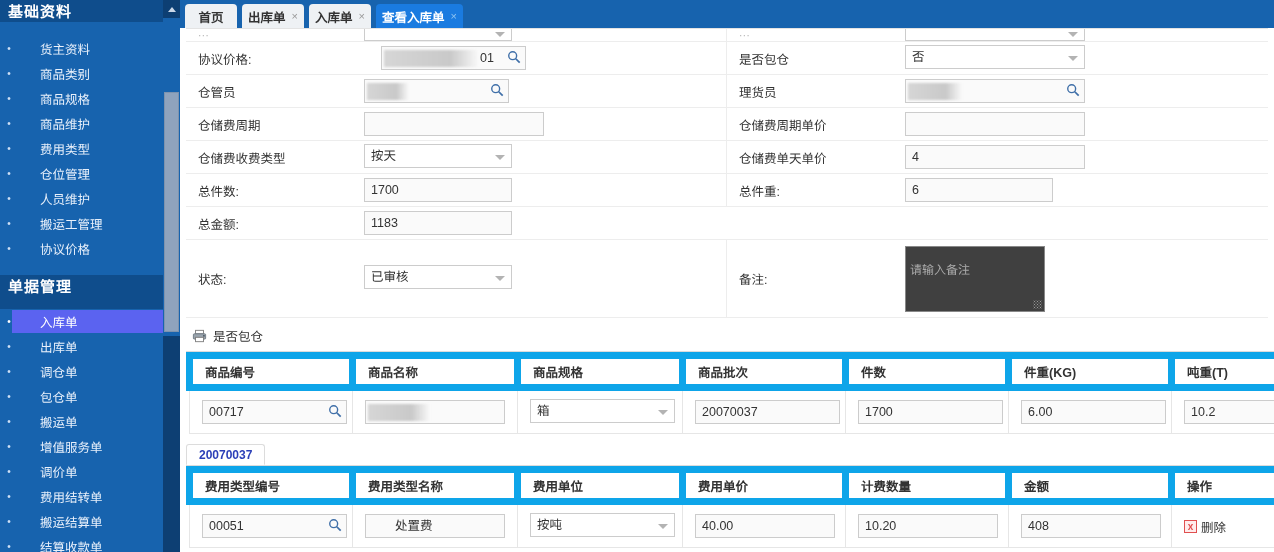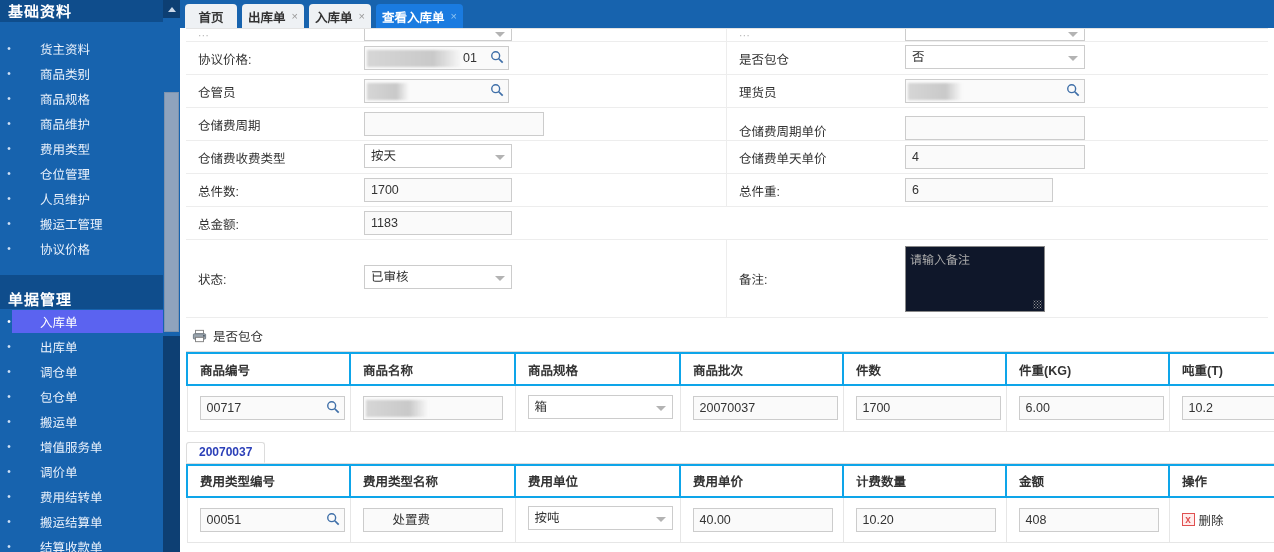--- a/index.html
+++ b/index.html
@@ -22,21 +22,21 @@
     position: relative;
     flex: 0 0 180px;
     overflow: hidden;
   }
   .sb-section-head {
     height: 34px;
     background: #0f4d8c;
     color: #ffffff;
     font-size: 15px;
     font-weight: bold;
-    display: flex; align-items: flex-end;
+    display: flex; align-items: flex-start;
     padding-left: 8px;
     letter-spacing: 1px;
   }
   .sb-section-head.first { height: 22px; align-items: flex-end; padding-bottom: 1px; }
   .sb-gap { height: 14px; background: #1763ae; }
   .sb-item {
     height: 25px;
     display: flex; align-items: center;
     color: #e8f0fb;
     font-size: 12.5px;
@@ -148,39 +148,39 @@
     border-left: 5px solid transparent; border-right: 5px solid transparent;
     border-top: 5px solid #b3b3b3;
   }
   .sel.w180 { width: 180px; }
   .redact {
     position: absolute; left: 2px; top: 3px; height: 17px;
     background: linear-gradient(90deg,#d6d6d6,#c9c9c9 70%,rgba(201,201,201,0));
     filter: blur(1.2px);
   }
   .ta {
-    width: 140px; height: 66px; border: 1px solid #888; background: #0f172a;
-    font-size: 12px; color: #aaa; padding: 3px 4px; position: relative;
+    width: 140px; height: 66px; border: 1px solid #888; background: #404040;
+    font-size: 12px; color: #aaa; padding: 13px 4px; position: relative;
     overflow: hidden;
   }
   .ta .grip {
     position: absolute; right: 2px; bottom: 2px; width: 9px; height: 9px;
     background-image:
       radial-gradient(#999 40%, transparent 41%),
       radial-gradient(#999 40%, transparent 41%);
     background-size: 3px 3px; background-position: 0 0, 1.5px 1.5px;
   }
 
   .printrow { padding: 8px 0 6px 12px; display: flex; align-items: center; gap: 6px; }
   .printrow .plbl { font-size: 12.5px; color: #333; }
 
   
   .tbl { width: 100%; border-collapse: collapse; table-layout: fixed; }
   .tbl th {
-    height: 32px; background: #fff; border: 2px solid #0ea5e9;
+    height: 32px; background: #fff; border: 7px solid #0ea5e9;
     font-size: 12.5px; font-weight: bold; color: #333;
     text-align: left; padding: 0 0 0 12px;
   }
   .tbl td {
     height: 46px; background: #fff; border: 1px solid #e6e6e6;
     padding: 0 0 0 12px; vertical-align: middle;
   }
   .tblwrap { margin: 0 0 0 6px; border-top: 1px solid #dcdcdc; }
 
   .subtabs { display: flex; align-items: flex-end; height: 22px; margin: 10px 0 0 6px; border-bottom: 1px solid #dcdcdc; }
@@ -349,21 +349,21 @@
                 <span class="sel w180" style="height:13px;line-height:11px;color:#bbb;">
                   <span class="car" style="top:3px;"></span>
                 </span>
               </div>
             </div>
           </div>
         </div>
 
         <div class="frow">
           <div class="half">
-            <div class="fcell" style="width:100%;">
+            <div class="fcell" style="width:100%;gap:17px;">
               <div class="flabel">协议价格:</div>
               <div class="fctrl">
                 <span class="searchwrap">
                   <span class="inp search">
                     <span class="redact" style="width:95px;"></span>
                     <span style="position:relative;padding-left:92px;">01</span>
                   </span>
                   <svg class="mag" viewBox="0 0 16 16">
                     <circle cx="6.5" cy="6.5" r="4.5" fill="none" stroke="#3f6fa8" stroke-width="1.6"></circle>
                     <line x1="10" y1="10" x2="14.5" y2="14.5" stroke="#3f6fa8" stroke-width="2"></line>
@@ -425,21 +425,21 @@
         <div class="frow">
           <div class="half">
             <div class="fcell" style="width:100%;">
               <div class="flabel">仓储费周期</div>
               <div class="fctrl">
                 <span class="inp w180"></span>
               </div>
             </div>
           </div>
           <div class="half last">
-            <div class="fcell" style="width:100%;align-items:flex-end;">
+            <div class="fcell" style="width:100%;">
               <div class="flabel">仓储费周期单价</div>
               <div class="fctrl">
                 <span class="inp w180"></span>
               </div>
             </div>
           </div>
         </div>
 
         <div class="frow">
           <div class="half">

